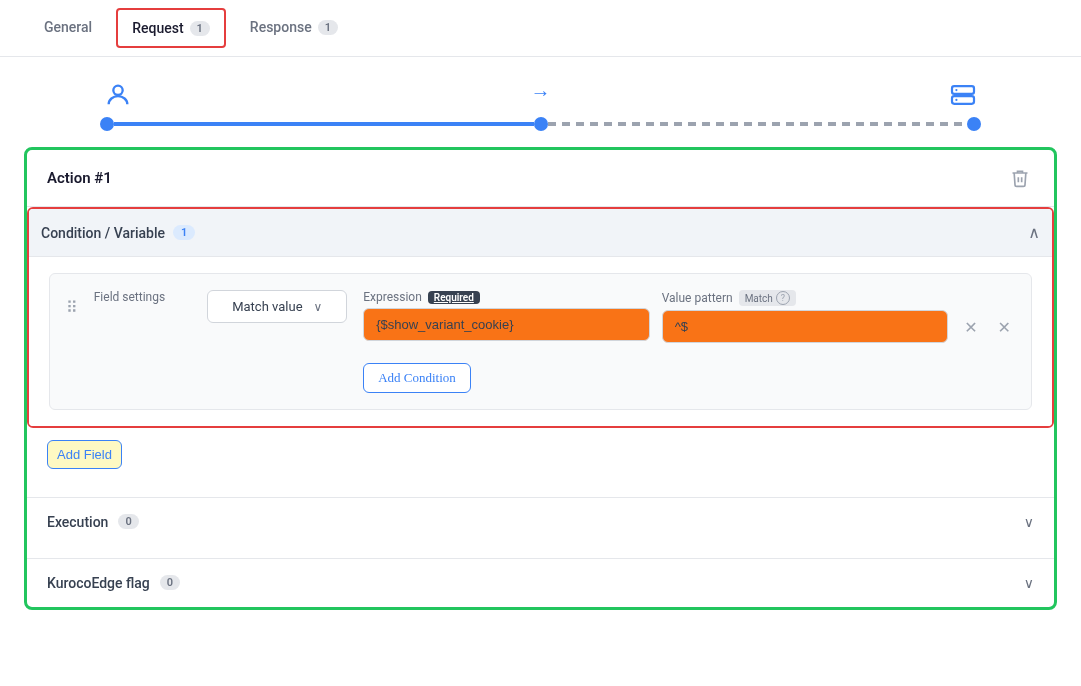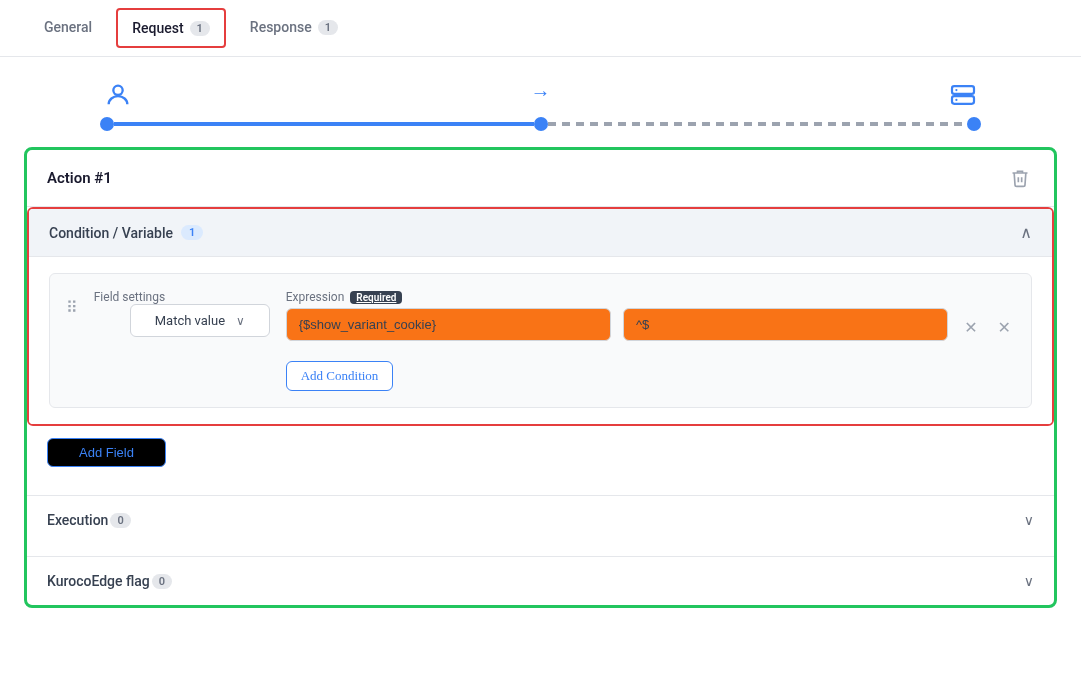--- a/index.html
+++ b/index.html
@@ -84,21 +84,21 @@
     .condition-section {
       border: 2px solid #e53e3e;
       border-radius: 6px;
       margin: 0;
       overflow: hidden;
     }
     .condition-header {
       display: flex;
       align-items: center;
       justify-content: space-between;
-      padding: 14px 20px;
+      padding: 14px 12px;
       background: #f1f4f8;
       border-bottom: 1px solid #e5e7eb;
       cursor: pointer;
     }
     .condition-title {
       display: flex;
       align-items: center;
       gap: 8px;
       font-size: 14px;
       font-weight: 500;
@@ -132,21 +132,22 @@
       padding: 16px;
     }
     .drag-handle {
       color: #9ca3af;
       font-size: 16px;
       margin-top: 8px;
       cursor: grab;
     }
     .field-settings {
       display: flex;
-      flex-direction: column;
+      flex-direction: row;
+      gap: 6px;
       min-width: 160px;
     }
     .field-settings-label {
       font-size: 12px;
       color: #6b7280;
     }
     .select-dropdown {
       display: flex;
       align-items: center;
       justify-content: space-between;
@@ -166,21 +167,21 @@
     }
 
     .conditions-area {
       flex: 1;
       display: flex;
       flex-direction: column;
       gap: 12px;
     }
     .condition-row {
       display: flex;
-      align-items: flex-end;
+      align-items: flex-start;
       gap: 12px;
     }
     .condition-col {
       display: flex;
       flex-direction: column;
       gap: 4px;
       flex: 1;
     }
     .condition-col.value-col {
       flex: 1;
@@ -255,46 +256,46 @@
       cursor: pointer;
       margin-top: 8px;
       font-family: Liberation Serif, serif;
     }
 
     
     .add-field-btn {
       display: inline-flex;
       align-items: center;
       gap: 4px;
-      padding: 6px 31px;
+      padding: 6px 9px;
       border: 1px solid #3b82f6;
       border-radius: 6px;
       color: #3b82f6;
-      background: #000000;
+      background: #fef9c3;
       font-size: 13px;
       cursor: pointer;
       margin-top: 12px;
     }
 
     
     .collapsible-section {
       border-top: 1px solid #e5e7eb;
       margin-top: 12px;
     }
     .collapsible-header {
       display: flex;
       align-items: center;
       justify-content: space-between;
       padding: 16px 20px;
       cursor: pointer;
     }
     .collapsible-title {
       display: flex;
-      align-items: center;
-      gap: 2px;
+      align-items: flex-start;
+      gap: 10px;
       font-size: 14px;
       font-weight: 500;
       color: #374151;
     }
     .count-badge {
       background: #e5e7eb;
       color: #6b7280;
       border-radius: 10px;
       padding: 1px 7px;
       font-size: 11px;
@@ -421,20 +422,27 @@
 
               <div class="condition-col">
                 <div class="col-label">
                   <span>Expression</span>
                   <span class="required-badge">Required</span>
                 </div>
                 <input class="condition-input" type="text" value="{$show_variant_cookie}" style="">
               </div>
 
               <div class="condition-col value-col">
+                <div class="col-label">
+                  <span>Value pattern</span>
+                  <span class="match-badge">
+                    <span>Match</span>
+                    <span style="width:14px;height:14px;border-radius:50%;border:1px solid #9ca3af;display:inline-flex;align-items:center;justify-content:center;font-size:9px;color:#9ca3af;">?</span>
+                  </span>
+                </div>
                 <input class="condition-input" type="text" value="^$" style="">
               </div>
 
               <button class="clear-btn">✕</button>
 
               <button class="row-delete-btn">✕</button>
             </div>
 
             <div>
               <button class="add-condition-btn">

